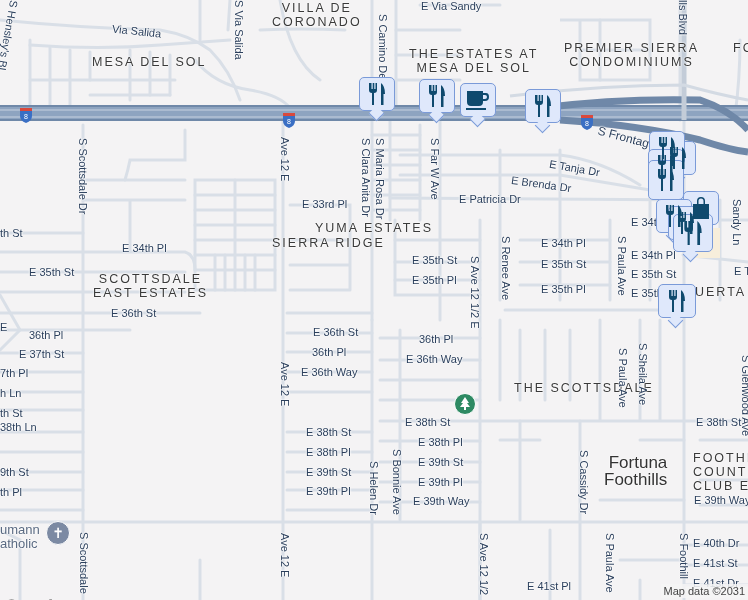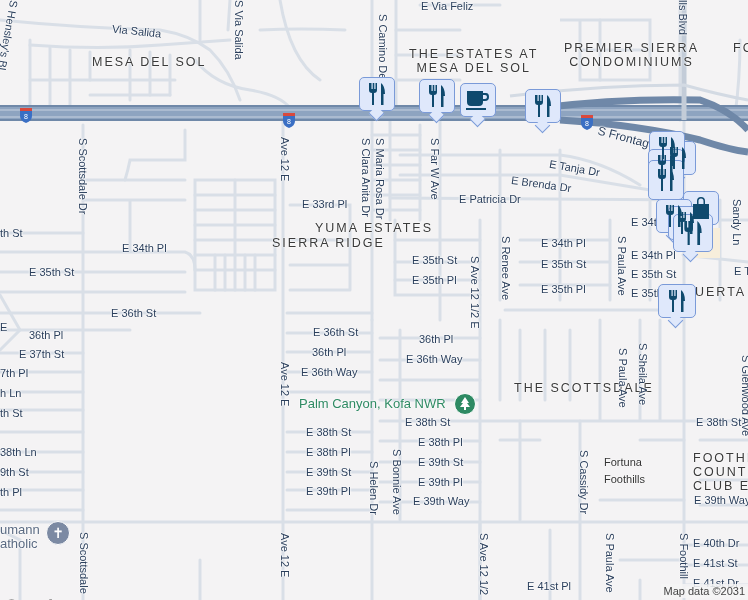--- a/index.html
+++ b/index.html
@@ -2,21 +2,21 @@
 <html><head>
 <meta charset="utf-8">
 <style>
   html, body { margin:0; padding:0; }
   body { width:748px; height:600px; overflow:hidden; background:#f4f3f4; font-family:"Liberation Sans", sans-serif; }
   #map { position:relative; width:748px; height:600px; overflow:hidden; background:#f4f3f4; }
   #roads { position:absolute; left:0; top:0; }
   .lbl { position:absolute; white-space:nowrap; color:#2b3f5c; font-size:11px; line-height:12px; text-shadow:0 0 2px #fff,0 0 2px #fff,0 0 2px #fff; }
   .vlbl { writing-mode:vertical-rl; }
   .area { position:absolute; white-space:pre; text-align:center; color:#3a3a3a; font-size:12.5px; letter-spacing:2px; line-height:14px; text-shadow:0 0 2px #fff,0 0 2px #fff; }
-  .city { position:absolute; text-align:left; color:#333; font-size:11px; line-height:17px; white-space:pre; text-shadow:0 0 2px #fff,0 0 2px #fff; }
+  .city { position:absolute; text-align:right; color:#333; font-size:17px; line-height:17px; white-space:pre; text-shadow:0 0 2px #fff,0 0 2px #fff; }
   .park { position:absolute; color:#2e8a63; font-size:13px; white-space:nowrap; text-shadow:0 0 2px #fff,0 0 2px #fff; }
   .pin { position:absolute; width:36px; height:34px; background:#dfe8fb; border:1.5px solid #7a9ad8; border-radius:5px; box-sizing:border-box; display:flex; align-items:center; justify-content:center; }
   .pin::after { content:""; position:absolute; left:11px; bottom:-9px; width:10px; height:10px; background:#dfe8fb; border-right:1.5px solid #7a9ad8; border-bottom:1.5px solid #7a9ad8; transform:rotate(45deg); }
   .pin svg { position:relative; z-index:1; }
   .shield { position:absolute; width:14px; height:16px; }
   .google { position:absolute; left:4px; top:596px; font-size:19px; font-weight:normal; color:#fff; -webkit-text-stroke:1px #555; letter-spacing:-0.5px; }
   .mapdata { position:absolute; right:0; top:584px; font-size:11px; color:#444; background:rgba(245,245,245,0.85); padding:1px 3px; }
   .church { position:absolute; left:46px; top:521px; width:22px; height:22px; border-radius:50%; background:#7c8aa3; color:#fff; font-size:14px; line-height:22px; text-align:center; border:1.5px solid #fff; }
   .tree { position:absolute; left:454px; top:393px; width:20px; height:20px; border-radius:50%; background:#2e8a63; border:1.5px solid #fff; }
 </style>
@@ -112,49 +112,52 @@
       <path d="M1 3 L13 3 L13 9 Q13 14 7 16 Q1 14 1 9 Z" fill="#3a6fc4"></path>
       <rect x="1" y="1" width="12" height="3" fill="#d9493c"></rect>
       <text x="7" y="12" font-size="7" fill="#fff" text-anchor="middle" font-family="Liberation Sans, sans-serif">8</text>
     </svg>
   <svg class="shield" style="left:580px;top:114px" viewBox="0 0 14 16">
       <path d="M1 3 L13 3 L13 9 Q13 14 7 16 Q1 14 1 9 Z" fill="#3a6fc4"></path>
       <rect x="1" y="1" width="12" height="3" fill="#d9493c"></rect>
       <text x="7" y="12" font-size="7" fill="#fff" text-anchor="middle" font-family="Liberation Sans, sans-serif">8</text>
     </svg>
 
+  <div class="area" style="left:272px;top:1px">VILLA DE
+CORONADO</div>
   <div class="area" style="left:92px;top:55px">MESA DEL SOL</div>
   <div class="area" style="left:409px;top:47px">THE ESTATES AT
 MESA DEL SOL</div>
   <div class="area" style="left:564px;top:41px">PREMIER SIERRA
 CONDOMINIUMS</div>
   <div class="area" style="left:733px;top:41px">FO</div>
   <div class="area" style="left:315px;top:221px">YUMA ESTATES</div>
   <div class="area" style="left:272px;top:236px">SIERRA RIDGE</div>
+  <div class="area" style="left:93px;top:272px">SCOTTSDALE
+EAST ESTATES</div>
   <div class="area" style="left:514px;top:381px">THE SCOTTSDALE</div>
   <div class="area" style="left:693px;top:451px;text-align:left">FOOTHI
 COUNT
 CLUB EST</div>
   <div class="area" style="left:695px;top:285px">UERTA I</div>
 
   <div class="city" style="left:604px;top:454px">Fortuna
 Foothills</div>
 
-  <div class="park" style="left:299px;top:396px">Palm Canyon, Kofa NWR</div>
   <div class="tree">
     <svg width="20" height="20" viewBox="0 0 20 20">
         <path d="M10 3 L14 9 L12 9 L15 13 L11 13 L11 16 L9 16 L9 13 L5 13 L8 9 L6 9 Z" fill="#fff"></path>
       </svg>
   </div>
 
   <div class="lbl" style="left:0;top:523px;color:#5a6a82;font-size:13px;line-height:14px;white-space:pre">umann
 atholic</div>
   <div class="church">✝</div>
 
-  <div class="lbl" style="left:421px;top:0">E Via Feliz</div>
+  <div class="lbl" style="left:421px;top:0">E Via Sandy</div>
   <div class="lbl" style="left:112px;top:25px;transform:rotate(6deg)">Via Salida</div>
   <div class="lbl vlbl" style="left:2px;top:0;transform:rotate(10deg)">S Hensley's Bl</div>
   <div class="lbl vlbl" style="left:233px;top:0">S Via Salida</div>
   <div class="lbl vlbl" style="left:377px;top:14px">S Camino De</div>
   <div class="lbl vlbl" style="left:677px;top:0">lls Blvd</div>
   <div class="lbl" style="left:597px;top:132px;transform:rotate(15deg);font-size:12px">S Frontage</div>
   <div class="lbl" style="left:549px;top:162px;transform:rotate(10deg)">E Tanja Dr</div>
   <div class="lbl" style="left:511px;top:178px;transform:rotate(8deg)">E Brenda Dr</div>
   <div class="lbl" style="left:459px;top:193px">E Patricia Dr</div>
   <div class="lbl" style="left:302px;top:198px">E 33rd Pl</div>
@@ -165,21 +168,21 @@
   <div class="lbl vlbl" style="left:279px;top:137px">Ave 12 E</div>
   <div class="lbl" style="left:0;top:227px">th St</div>
   <div class="lbl" style="left:122px;top:242px">E 34th Pl</div>
   <div class="lbl" style="left:29px;top:266px">E 35th St</div>
   <div class="lbl" style="left:111px;top:307px">E 36th St</div>
   <div class="lbl" style="left:29px;top:329px">36th Pl</div>
   <div class="lbl" style="left:19px;top:348px">E 37th St</div>
   <div class="lbl" style="left:0;top:367px">7th Pl</div>
   <div class="lbl" style="left:0;top:387px">h Ln</div>
   <div class="lbl" style="left:0;top:407px">th St</div>
-  <div class="lbl" style="left:0;top:446px">38th Ln</div>
+  <div class="lbl" style="left:0;top:421px">38th Ln</div>
   <div class="lbl" style="left:0;top:466px">9th St</div>
   <div class="lbl" style="left:0;top:486px">th Pl</div>
   <div class="lbl" style="left:0;top:321px">E</div>
   <div class="lbl" style="left:412px;top:254px">E 35th St</div>
   <div class="lbl" style="left:412px;top:274px">E 35th Pl</div>
   <div class="lbl vlbl" style="left:500px;top:236px">S Renee Ave</div>
   <div class="lbl" style="left:541px;top:237px">E 34th Pl</div>
   <div class="lbl" style="left:541px;top:258px">E 35th St</div>
   <div class="lbl" style="left:541px;top:283px">E 35th Pl</div>
   <div class="lbl vlbl" style="left:616px;top:236px">S Paula Ave</div>

